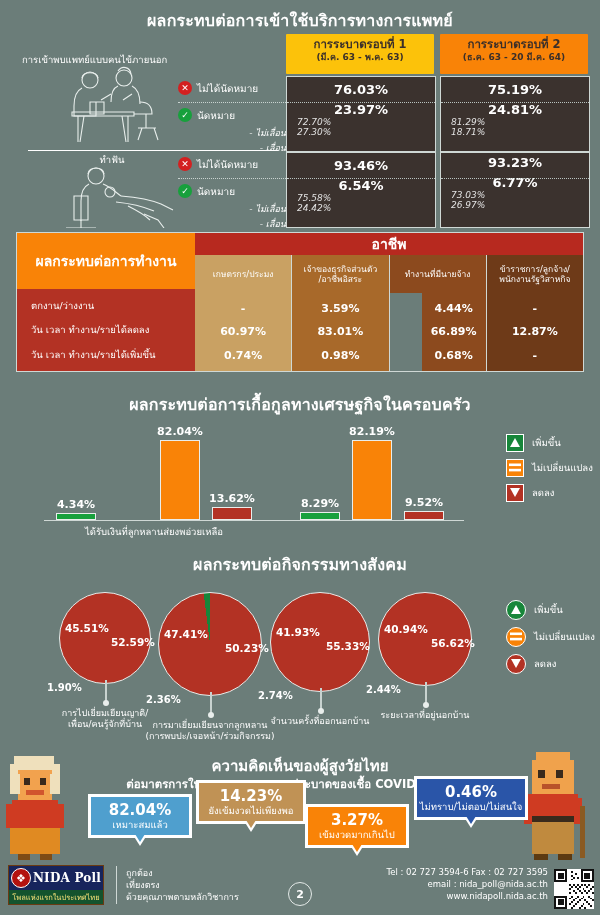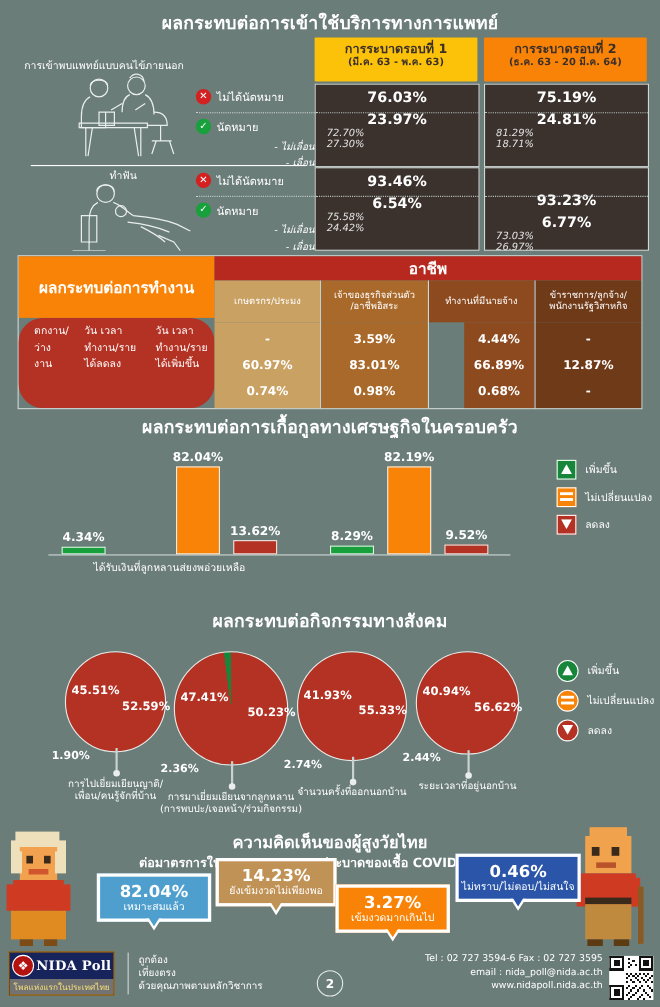--- a/index.html
+++ b/index.html
@@ -57,22 +57,22 @@
   .dline{position:absolute;border-top:1px dotted #b9c3c0;height:0;}
 
   
   #s2{position:absolute;left:16px;top:232px;width:568px;height:140px;
       border:1px solid #cfd8d5;box-sizing:border-box;display:flex;}
   .occ-left{width:178px;display:flex;flex-direction:column;}
   .occ-left-head{
     background:#f98307;flex:0 0 56px;display:flex;align-items:center;justify-content:center;
     font-size:14px;font-weight:bold;color:#fff;text-align:center;
   }
-  .occ-left-body{background:#b33224;flex:1;display:flex;flex-direction:row;
-    justify-content:space-around;padding:4px 0;border-radius:22px;}
+  .occ-left-body{background:#b33224;flex:1;display:flex;flex-direction:column;
+    justify-content:space-around;padding:4px 0;}
   .occ-left-body .r{font-size:9.5px;color:#fff;padding-left:14px;}
   .occ-right{flex:1;display:flex;flex-direction:column;}
   .occ-top{background:#b7291f;flex:0 0 22px;display:flex;align-items:center;
            justify-content:center;font-size:14px;font-weight:bold;color:#fff;}
   .occ-cols{flex:1;display:flex;}
   .occ-col{flex:1;display:flex;flex-direction:column;border-left:1px solid #cfd8d5;}
   .occ-col:first-child{border-left:none;}
   .occ-col-head{flex:0 0 34px;display:flex;align-items:center;justify-content:center;
      text-align:center;font-size:8.5px;line-height:10px;color:#fff;padding:2px;}
   .occ-col-body{flex:1;display:flex;flex-direction:column;justify-content:space-around;
@@ -81,21 +81,21 @@
   .oc1{background:#c9a163;}
   .oc2{background:#a8692a;}
   .oc3{background:#8c4a1e;}
   .oc4{background:#6e3a18;}
   .oc1b{background:#c9a163;}
   .oc2b{background:#a8692a;}
   .oc3b{background:#8c4a1e;margin-left:32px;}
   .oc4b{background:#6e3a18;}
 
   
-  #s3{position:absolute;left:0;top:376px;width:508px;height:165px;padding-left:14px;}
+  #s3{position:absolute;left:0;top:392px;width:508px;height:165px;padding-left:14px;}
   #s3 .sec-title{position:absolute;left:0;top:0;width:600px;}
   .bar{position:absolute;bottom:0;border:1px solid #e9eeec;box-sizing:border-box;}
   .bar.g{background:#17a03c;}
   .bar.o{background:#f98307;}
   .bar.r{background:#b33224;}
   .barval{position:absolute;font-size:11px;font-weight:bold;color:#fff;text-align:center;white-space:nowrap;}
   .barcat{position:absolute;font-size:9.5px;color:#fff;text-align:center;white-space:nowrap;}
   .baseline{position:absolute;height:1px;background:#cfd8d5;}
 
   .legend-sq{position:absolute;}
@@ -143,21 +143,21 @@
   
   #footer{position:absolute;left:0;top:860px;width:600px;height:55px;}
   .nida{position:absolute;left:8px;top:5px;width:96px;height:40px;
         border:1px solid #6a3a12;box-sizing:border-box;background:#f0a800;}
   .nida .top{height:24px;display:flex;align-items:center;background:#17245c;}
   .nida .top .seal{width:20px;height:20px;margin-left:2px;border-radius:50%;
         background:#b3120f;border:1.5px solid #ffffff;box-sizing:border-box;
         display:flex;align-items:center;justify-content:center;color:#fff;font-size:11px;}
   .nida .top .nm{flex:1;text-align:center;font-family:"DejaVu Serif","Liberation Serif",serif;
         font-weight:bold;font-size:12px;color:#ffffff;letter-spacing:.2px;}
-  .nida .bot{height:14px;background:#737373;color:#f7e27a;font-size:7.5px;
+  .nida .bot{height:14px;background:#14532d;color:#f7e27a;font-size:7.5px;
         display:flex;align-items:center;justify-content:center;}
   .motto{position:absolute;left:116px;top:6px;border-left:1px solid #cfd8d5;
         padding-left:9px;height:38px;display:flex;flex-direction:column;justify-content:center;}
   .motto div{font-size:9px;line-height:12px;color:#fff;}
   .pagenum{position:absolute;left:288px;top:22px;width:24px;height:24px;border-radius:50%;
         border:1.5px solid #e4eae8;box-sizing:border-box;display:flex;align-items:center;
         justify-content:center;font-size:11px;font-weight:bold;color:#fff;}
   .contact{position:absolute;right:52px;top:6px;text-align:right;}
   .contact div{font-size:8.5px;line-height:12px;color:#fff;}
   .qr{position:absolute;right:6px;top:9px;width:40px;height:40px;background:#fff;}
@@ -235,21 +235,21 @@
     </div>
 
     <div class="datacol" style="left:286px;top:152px;width:148px;height:74px;">
       <div class="big" style="padding-top:5px;">93.46%</div>
       <div class="dline" style="left:0;top:25px;width:148px;"></div>
       <div class="big" style="padding-top:5px;">6.54%</div>
       <div class="small">75.58%</div>
       <div class="small">24.42%</div>
     </div>
     <div class="datacol" style="left:440px;top:152px;width:148px;height:74px;">
-      <div class="big" style="padding-top:22px;">93.23%</div>
+      <div class="big" style="padding-top:2px;">93.23%</div>
       <div class="dline" style="left:0;top:25px;width:148px;"></div>
       <div class="big" style="padding-top:5px;">6.77%</div>
       <div class="small">73.03%</div>
       <div class="small">26.97%</div>
     </div>
 
     <div class="rowlabels" style="top:78px;">
       <div class="rl">
         <span class="ic ic-x">✕</span>
         <span>ไม่ได้นัดหมาย</span>

